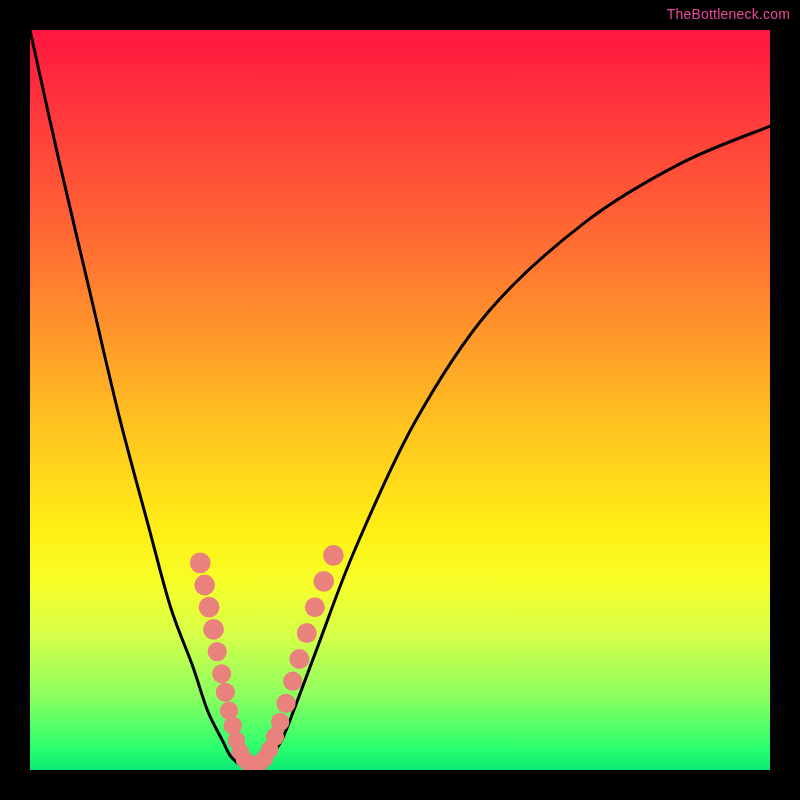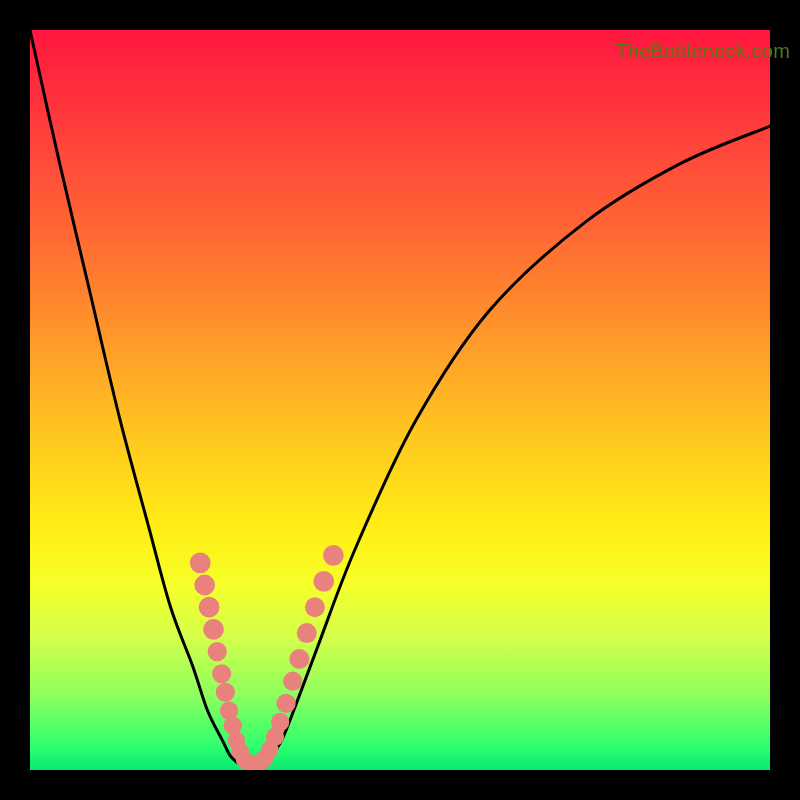--- a/index.html
+++ b/index.html
@@ -35,25 +35,24 @@
       #d4ff4a 82%,
       #8cff5e 90%,
       #2bff6e 97%,
       #0be874 100%
     );
   }
   .attribution {
     position: absolute;
     top: 6px;
     right: 10px;
-    color: #4d7c0f;
-    font-size: 20px;
+    color: #ec4899;
+    font-size: 14px;
     letter-spacing: 0.2px;
     font-weight: 500;
-    margin-top: 34px;
   }
   svg.curves {
     position: absolute;
     left: 0; top: 0;
     width: 740px; height: 740px;
   }
 </style>
 </head>
 <body>
 

